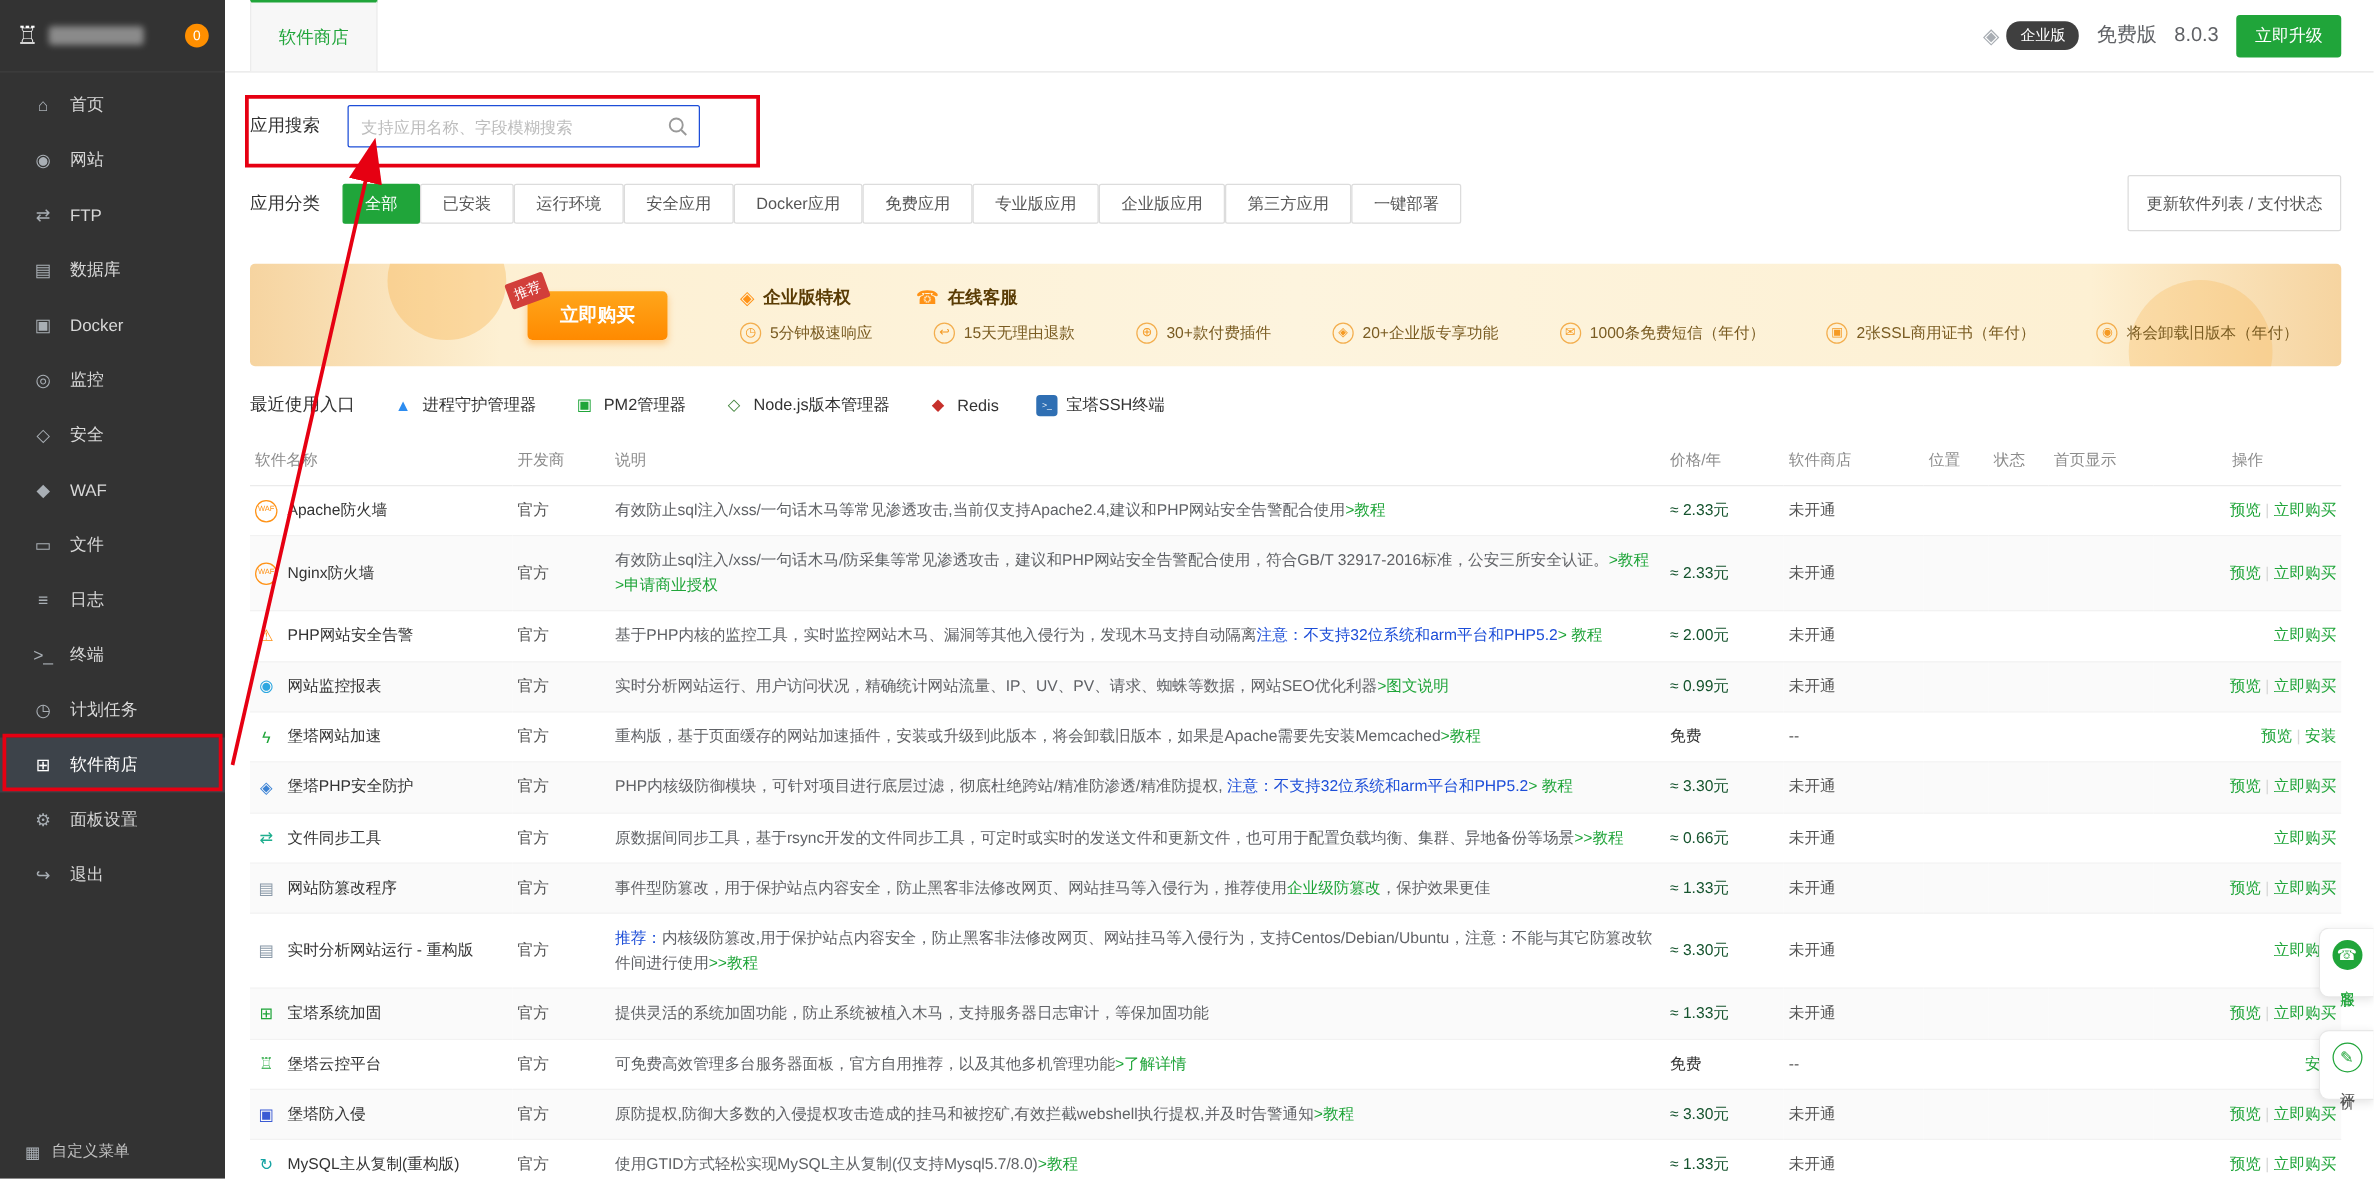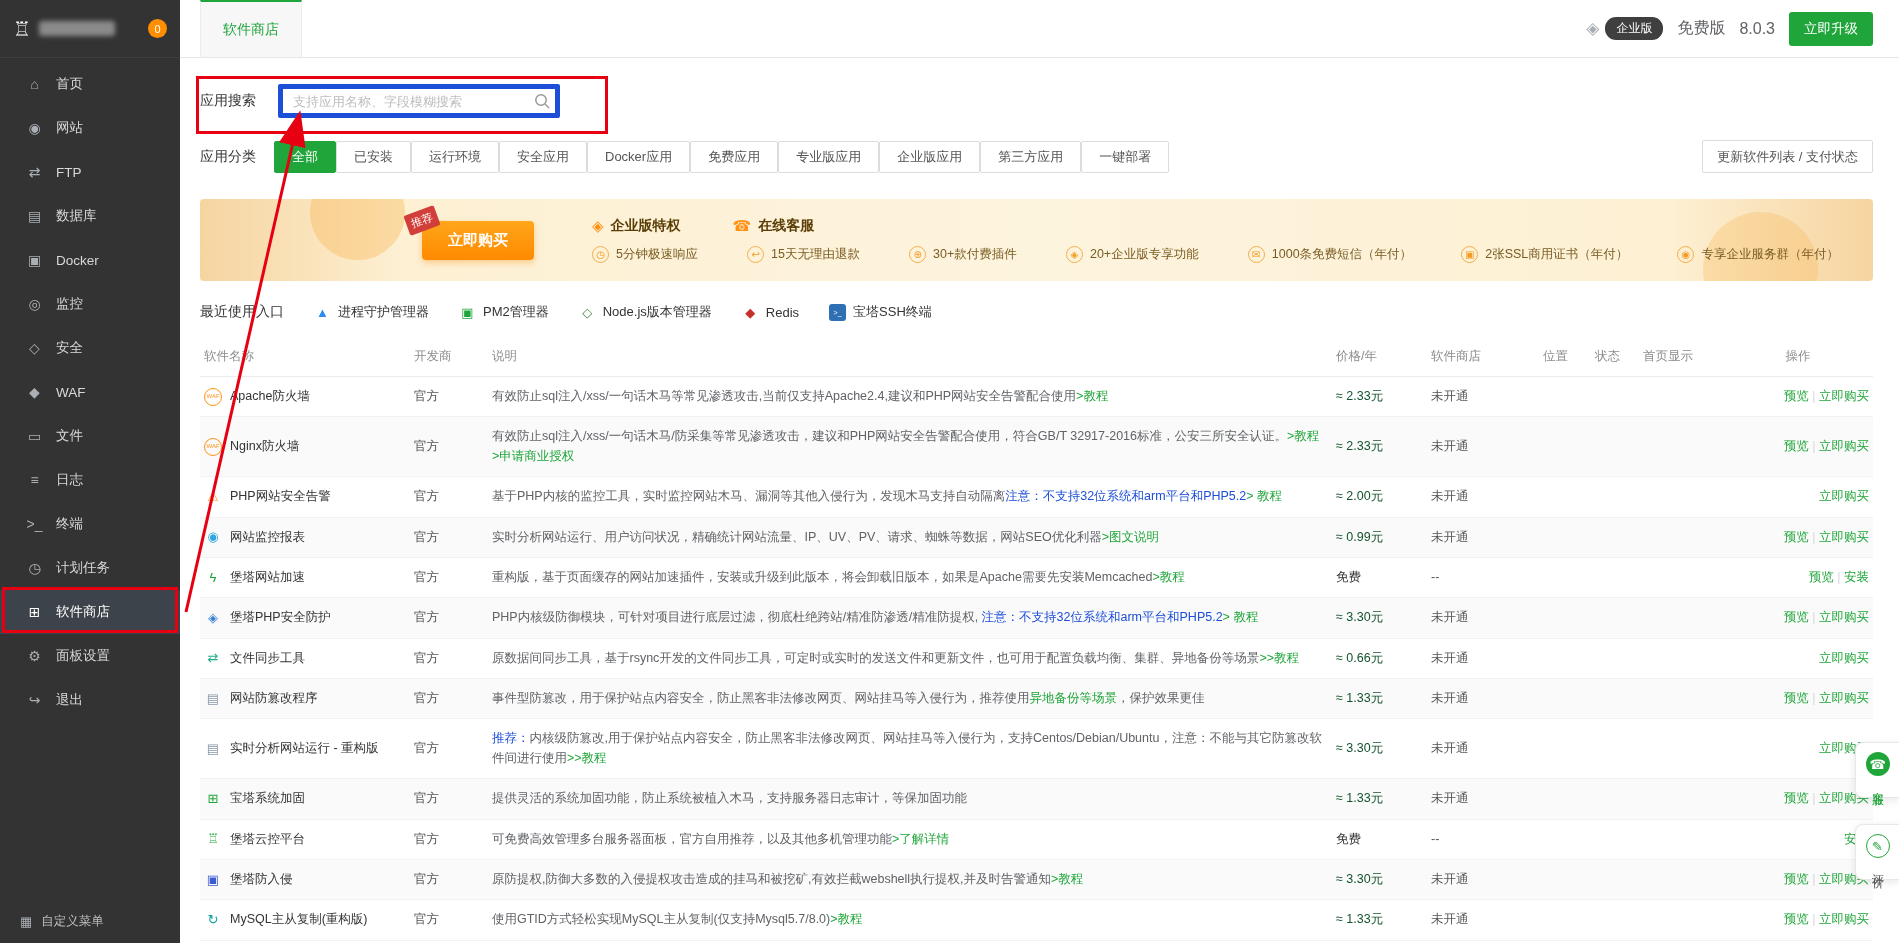--- a/index.html
+++ b/index.html
@@ -33,31 +33,31 @@
   .diamond-icon{color:#a8adb3;font-size:17px}
   .edition-pill{background:#3f3f3f;color:#fff;font-size:12px;padding:3px 11px;border-radius:11px}
   .plain-meta{font-size:16px;color:#606266}
   .upgrade-btn{background:#20a53a;color:#fff;border:none;font-size:13.5px;padding:8px 15px;border-radius:3px;cursor:pointer}
 
   .content{padding:0 26px 0 20px}
   .section-label{font-size:14px;color:#333;flex:0 0 auto}
 
   .search-row{margin-top:26px;display:flex;align-items:center;gap:22px}
   .search-box{position:relative;width:282px}
-  .search-box input{width:100%;height:34px;box-sizing:border-box;border:5px solid #1d4ed8;border-radius:2px;
+  .search-box input{width:100%;height:34px;box-sizing:border-box;border:1px solid #1d4ed8;border-radius:2px;
                     padding:0 34px 0 10px;font-size:13px;color:#333;outline:none}
   .search-box input::placeholder{color:#bdbdbd}
   .search-icon{position:absolute;right:9px;top:8px;cursor:pointer}
 
   .cat-row{margin-top:22px;display:flex;align-items:center;gap:18px}
   .cats{display:flex;}
   .cat-btn{height:32px;padding:0 17px;font-size:13px;border:1px solid #dcdcdc;background:#fff;color:#555;
            border-radius:2px;cursor:pointer;font-family:inherit}
   .cat-btn.active{background:#20a53a;border-color:#20a53a;color:#fff}
-  .update-btn{margin-left:auto;height:33px;padding:0 14px;font-size:13px;border:1px solid #dcdcdc;background:#fff;
+  .update-btn{margin-left:auto;height:45px;padding:0 14px;font-size:13px;border:1px solid #dcdcdc;background:#fff;
               color:#555;border-radius:2px;cursor:pointer;font-family:inherit}
 
   
   .banner{margin-top:26px;height:82px;border-radius:4px;position:relative;display:flex;align-items:center;overflow:hidden;
           background:linear-gradient(90deg,#f6d4a0 0%,#fdf0d3 12%,#fdf4de 50%,#fdf0d3 88%,#f6d4a0 100%)}
   .banner::before{content:"";position:absolute;left:110px;top:-34px;width:95px;height:95px;border-radius:50%;background:rgba(249,171,60,.32)}
   .banner::after{content:"";position:absolute;right:55px;bottom:-46px;width:115px;height:115px;border-radius:50%;background:rgba(249,171,60,.25)}
   .buy-wrap{margin-left:222px;position:relative;z-index:1}
   .buy-btn{background:linear-gradient(180deg,#ffa61b,#ff8a00);color:#fff;border:none;font-size:15px;font-weight:bold;
            padding:10px 26px;border-radius:4px;cursor:pointer;box-shadow:0 3px 6px rgba(255,138,0,.35);font-family:inherit}
@@ -306,21 +306,21 @@
               <span>1000条免费短信（年付）</span>
             </span>
 
             <span class="feature">
               <span class="f-icon">▣</span>
               <span>2张SSL商用证书（年付）</span>
             </span>
 
             <span class="feature">
               <span class="f-icon">◉</span>
-              <span>专享企业服务群（年付）</span>
+              <span>将会卸载旧版本（年付）</span>
             </span>
           </div>
       </div>
     </div>
 
     <div class="recent-row">
       <span class="section-label">最近使用入口</span>
       <div class="recent-items">
 
           <span class="recent-item">
@@ -520,21 +520,21 @@
           </tr>
 
           <tr>
             <td class="c-name">
               <span class="name-wrap">
                 <span class="sw-icon" style="color: rgb(138, 153, 168);">▤</span>
                 <span class="sw-name">网站防篡改程序</span>
               </span>
             </td>
             <td class="c-dev">官方</td>
-            <td class="c-desc"><span class="seg-n">事件型防篡改，用于保护站点内容安全，防止黑客非法修改网页、网站挂马等入侵行为，推荐使用</span><span class="seg-g">异地备份等场景</span><span class="seg-n">，保护效果更佳</span></td>
+            <td class="c-desc"><span class="seg-n">事件型防篡改，用于保护站点内容安全，防止黑客非法修改网页、网站挂马等入侵行为，推荐使用</span><span class="seg-g">企业级防篡改</span><span class="seg-n">，保护效果更佳</span></td>
             <td class="c-price">
               <span class="red">≈ 1.33元</span>
             </td>
             <td class="c-exp">未开通</td>
             <td class="c-loc"></td>
             <td class="c-status"></td>
             <td class="c-home"></td>
             <td class="c-actions"><span class="seg-a">预览</span><span class="seg-sep"> | </span><span class="seg-a">立即购买</span></td>
           </tr>
 

